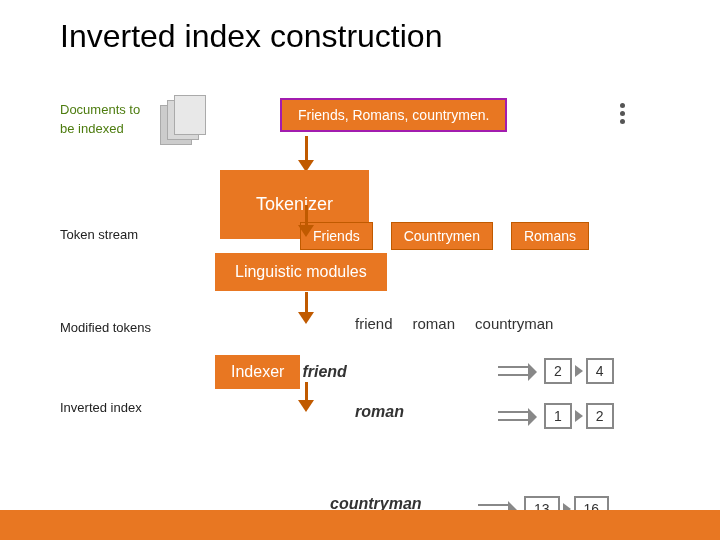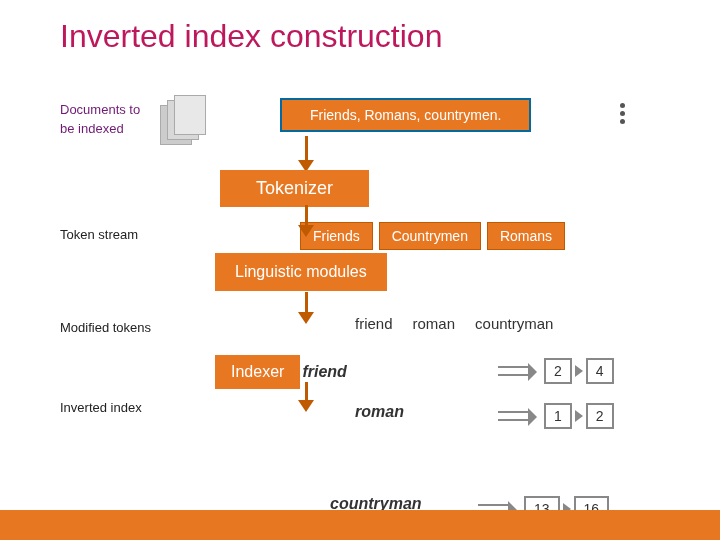--- a/index.html
+++ b/index.html
@@ -9,27 +9,27 @@
       background: #fff;
       font-family: Arial, sans-serif;
       overflow: hidden;
       position: relative;
     }
 
     
     .title {
       font-size: 32px;
       font-weight: normal;
-      color: #be185d;
+      color: #000000;
       margin-bottom: 18px;
     }
 
     .docs-label {
       font-size: 13px;
-      color: #701a75;
+      color: #4d7c0f;
       width: 90px;
       line-height: 1.3;
     }
 
     .doc-pages {
       position: relative;
       width: 60px;
       height: 50px;
     }
     .doc-page {
@@ -40,23 +40,23 @@
       height: 40px;
     }
     .doc-page:nth-child(1) { left: 0px; top: 8px; }
     .doc-page:nth-child(2) { left: 8px; top: 4px; }
     .doc-page:nth-child(3) { left: 16px; top: 0px; }
 
     .doc-text-label {
       background: #e87722;
       color: #fff;
       font-size: 14px;
-      padding: 7px 28px;
+      padding: 7px 16px;
       margin-left: 20px;
-      border: 2px solid #0369a1;
+      border: 2px solid #a21caf;
     }
 
     .dots-vertical {
       margin-left: 10px;
       display: flex;
       flex-direction: column;
       gap: 3px;
       align-items: center;
     }
     .dot {
@@ -75,21 +75,21 @@
       border-left: 8px solid transparent;
       border-right: 8px solid transparent;
       border-top: 12px solid #c05a00;
     }
 
     
     .tokenizer-box {
       background: #e87722;
       color: #fff;
       font-size: 18px;
-      padding: 8px 36px;
+      padding: 24px 36px;
       text-align: center;
       display: inline-block;
       margin: 0 auto;
     }
 
     .linguistic-box {
       background: #e87722;
       color: #fff;
       font-size: 16px;
       padding: 8px 20px;
@@ -202,21 +202,21 @@
   </div>
 
   <div style="position:absolute; left:220px; top:170px;">
     <div class="tokenizer-box">Tokenizer</div>
   </div>
 
   <div style="position:absolute; left:60px; top:225px;">
     <span class="section-label">Token stream</span>
   </div>
 
-  <div style="position:absolute; left:300px; top:222px; display:flex; gap:6px; align-items:flex-start;">
+  <div style="position:absolute; left:300px; top:222px; display:flex; gap:18px; align-items:flex-start;">
     <div class="token-box">Friends</div>
     <div class="token-box">Countrymen</div>
     <div class="token-box">Romans</div>
   </div>
 
   <div style="position:absolute; left:298px; top:205px; display:flex; flex-direction:column; align-items:center;">
     <div class="arrow-shaft" style="height:20px;"></div>
     <div class="arrow-head"></div>
   </div>
 

